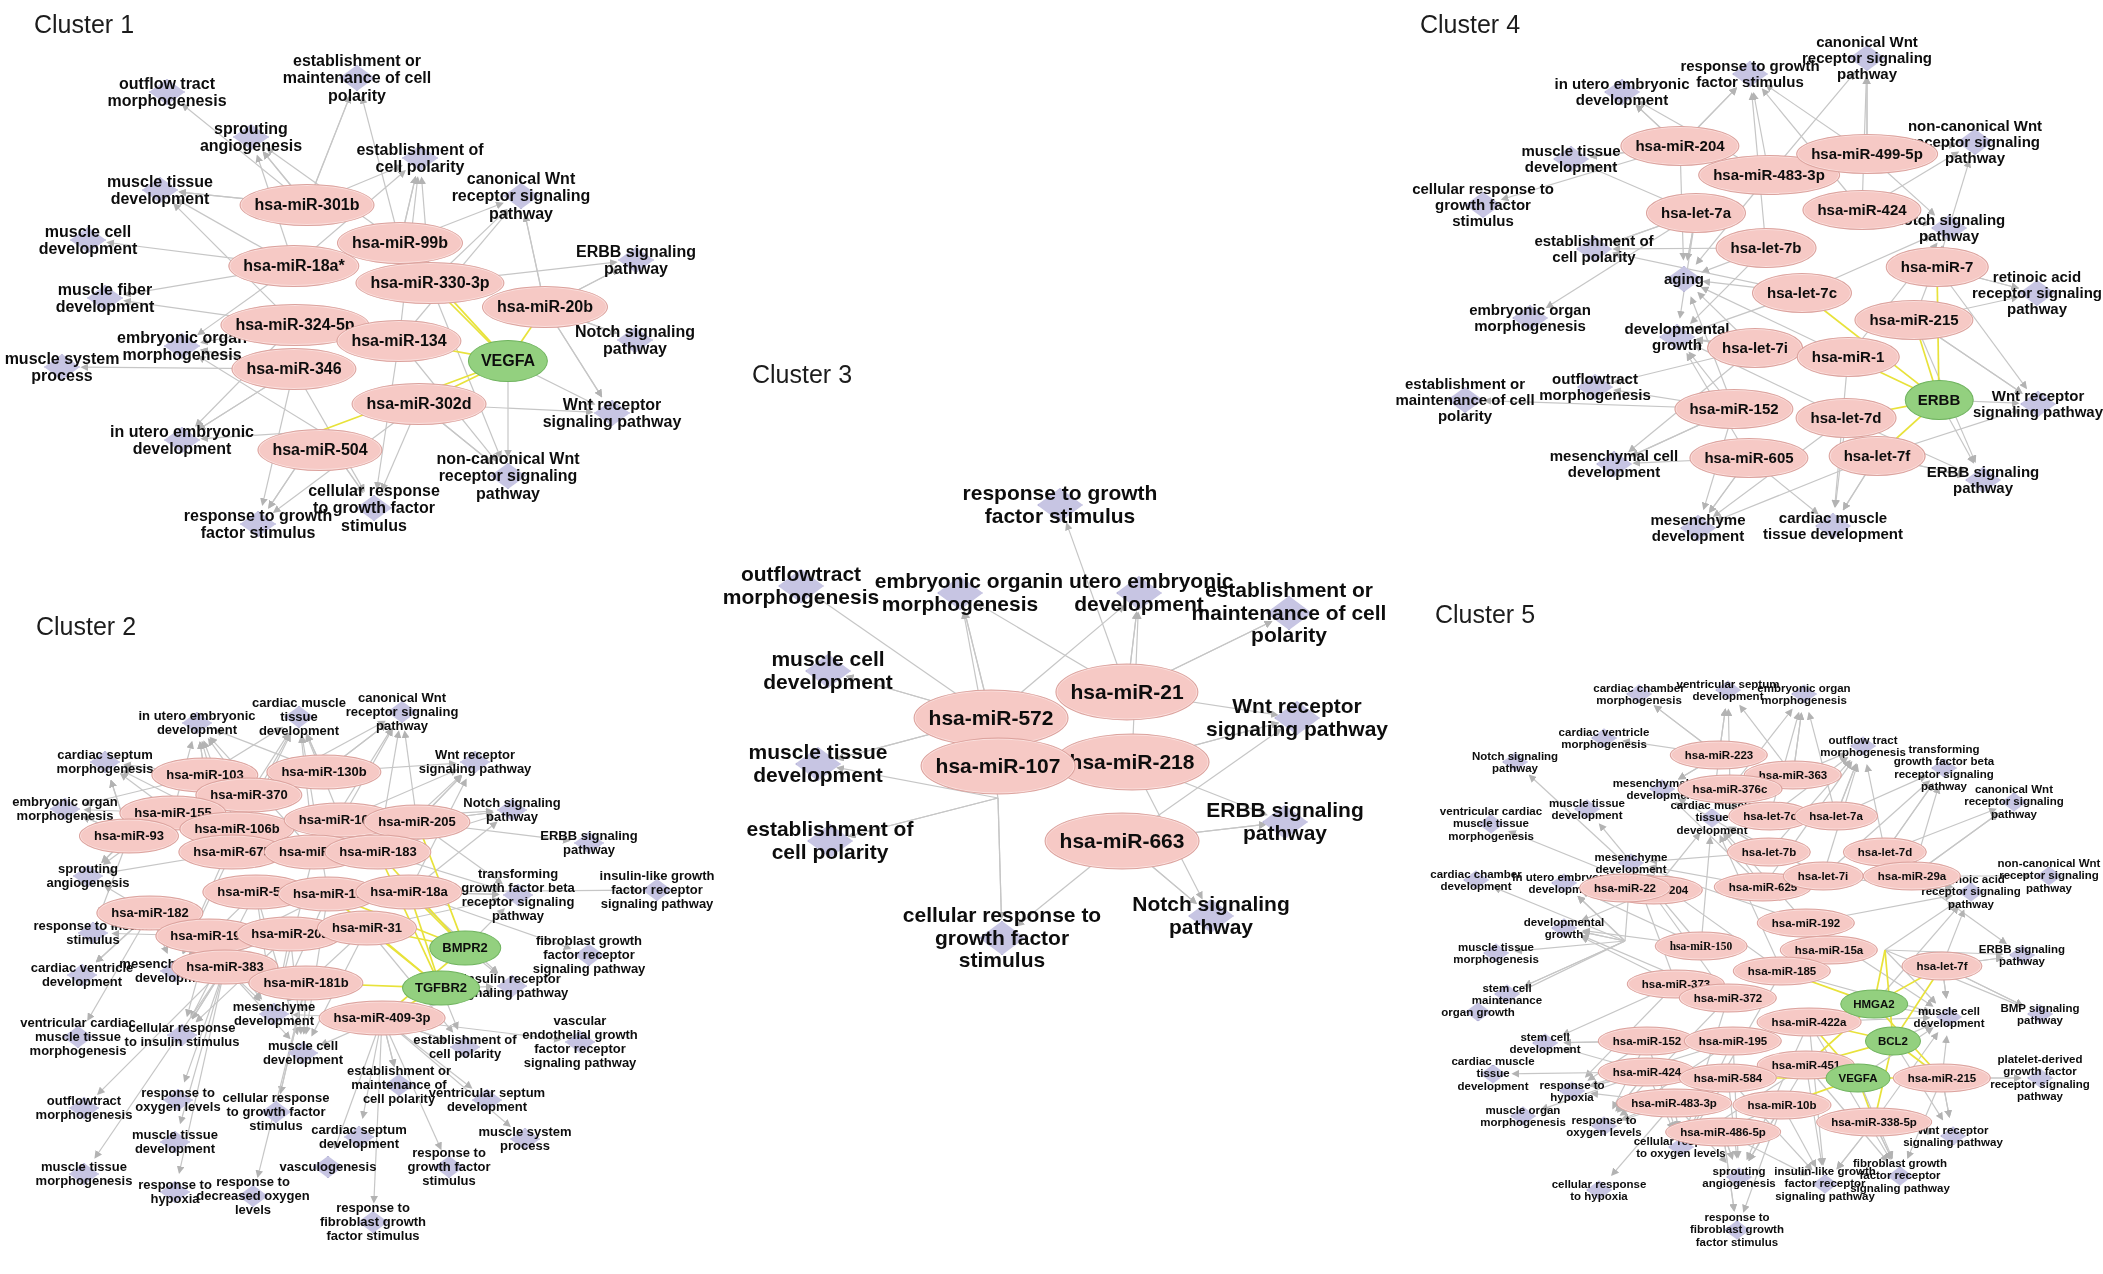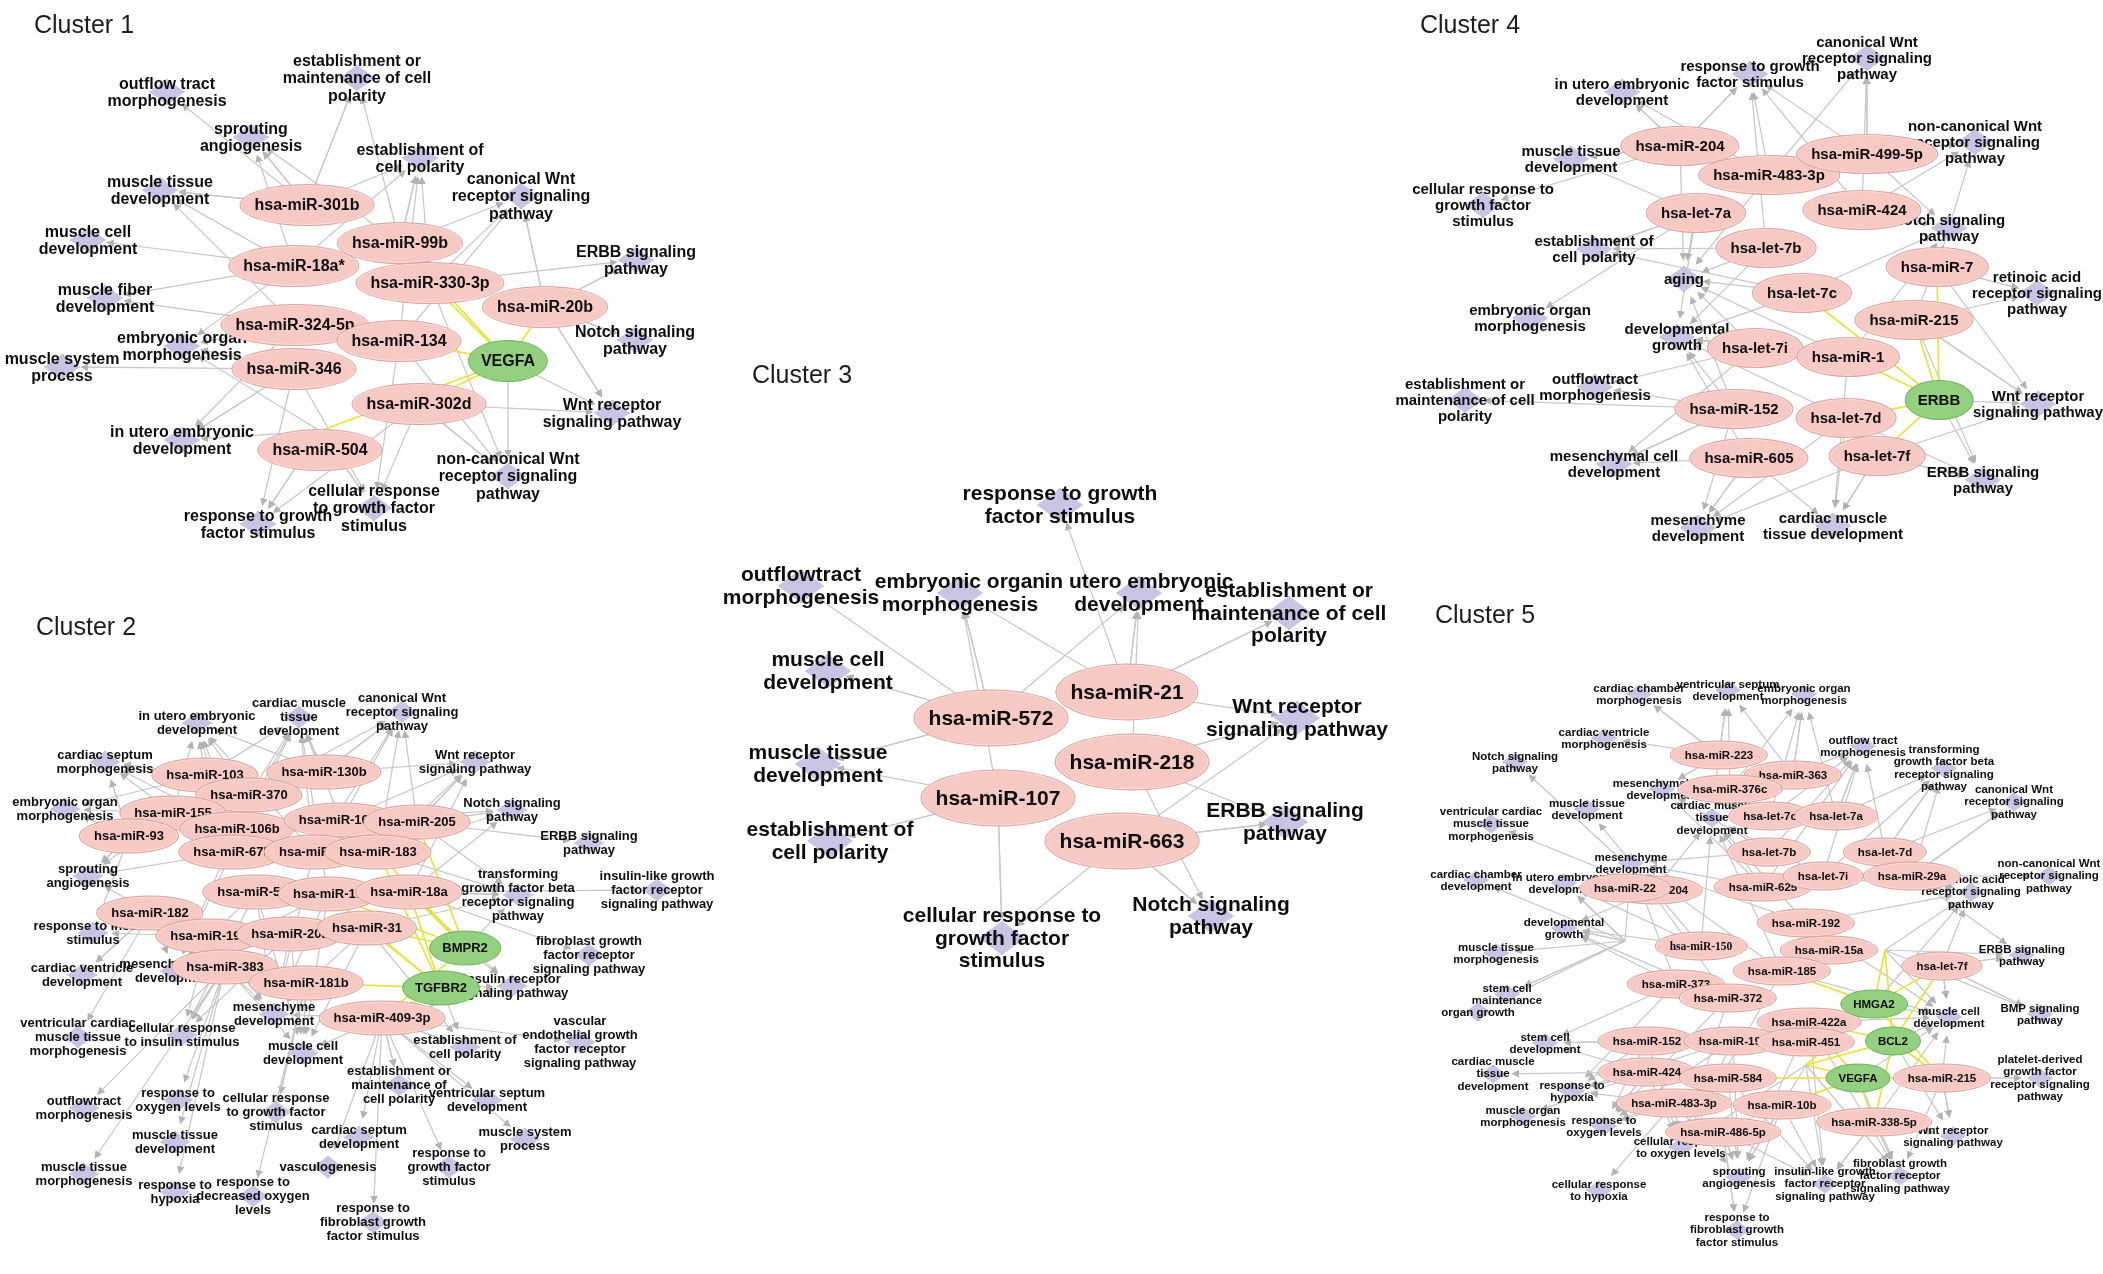--- a/index.html
+++ b/index.html
@@ -924,21 +924,21 @@
       </div>
       <div class="node mirna" style="left: 991px; top: 718px;"><span class="pill">
           <span class="lbl">hsa-miR-572</span>
         </span></div>
       <div class="node mirna" style="left: 1127px; top: 692px;"><span class="pill">
           <span class="lbl">hsa-miR-21</span>
         </span></div>
       <div class="node mirna" style="left: 1132px; top: 762px;"><span class="pill">
           <span class="lbl">hsa-miR-218</span>
         </span></div>
-      <div class="node mirna" style="left: 998px; top: 798px; text-decoration: underline;"><span class="pill">
+      <div class="node mirna" style="left: 998px; top: 766px; text-decoration: underline;"><span class="pill">
           <span class="lbl">hsa-miR-107</span>
         </span></div>
       <div class="node mirna" style="left: 1122px; top: 841px;"><span class="pill">
           <span class="lbl">hsa-miR-663</span>
         </span></div>
     </div>
     <div class="cluster-group" style="--fs: 15px; --ew: 112px; --eh: 38px; --dw: 34px; --dh: 24px; --lw: 145px;">
       <div class="cluster-title" style="left: 1420px; top: 10px;">Cluster 4</div>
       <div class="node go" style="left: 1622px; top: 92px;">
         <span class="diamond"></span>
@@ -1277,21 +1277,21 @@
         </span></div>
       <div class="node mirna" style="left: 1647px; top: 1041px;"><span class="pill">
           <span class="lbl">hsa-miR-152</span>
         </span></div>
       <div class="node mirna" style="left: 1733px; top: 1041px;"><span class="pill">
           <span class="lbl">hsa-miR-195</span>
         </span></div>
       <div class="node mirna" style="left: 1647px; top: 1072px;"><span class="pill">
           <span class="lbl">hsa-miR-424</span>
         </span></div>
-      <div class="node mirna" style="left: 1806px; top: 1042px;"><span class="pill">
+      <div class="node mirna" style="left: 1806px; top: 1065px;"><span class="pill">
           <span class="lbl">hsa-miR-451</span>
         </span></div>
       <div class="node mirna" style="left: 1728px; top: 1078px;"><span class="pill">
           <span class="lbl">hsa-miR-584</span>
         </span></div>
       <div class="node mirna" style="left: 1782px; top: 1105px;"><span class="pill">
           <span class="lbl">hsa-miR-10b</span>
         </span></div>
       <div class="node mirna" style="left: 1674px; top: 1103px;"><span class="pill">
           <span class="lbl">hsa-miR-483-3p</span>

